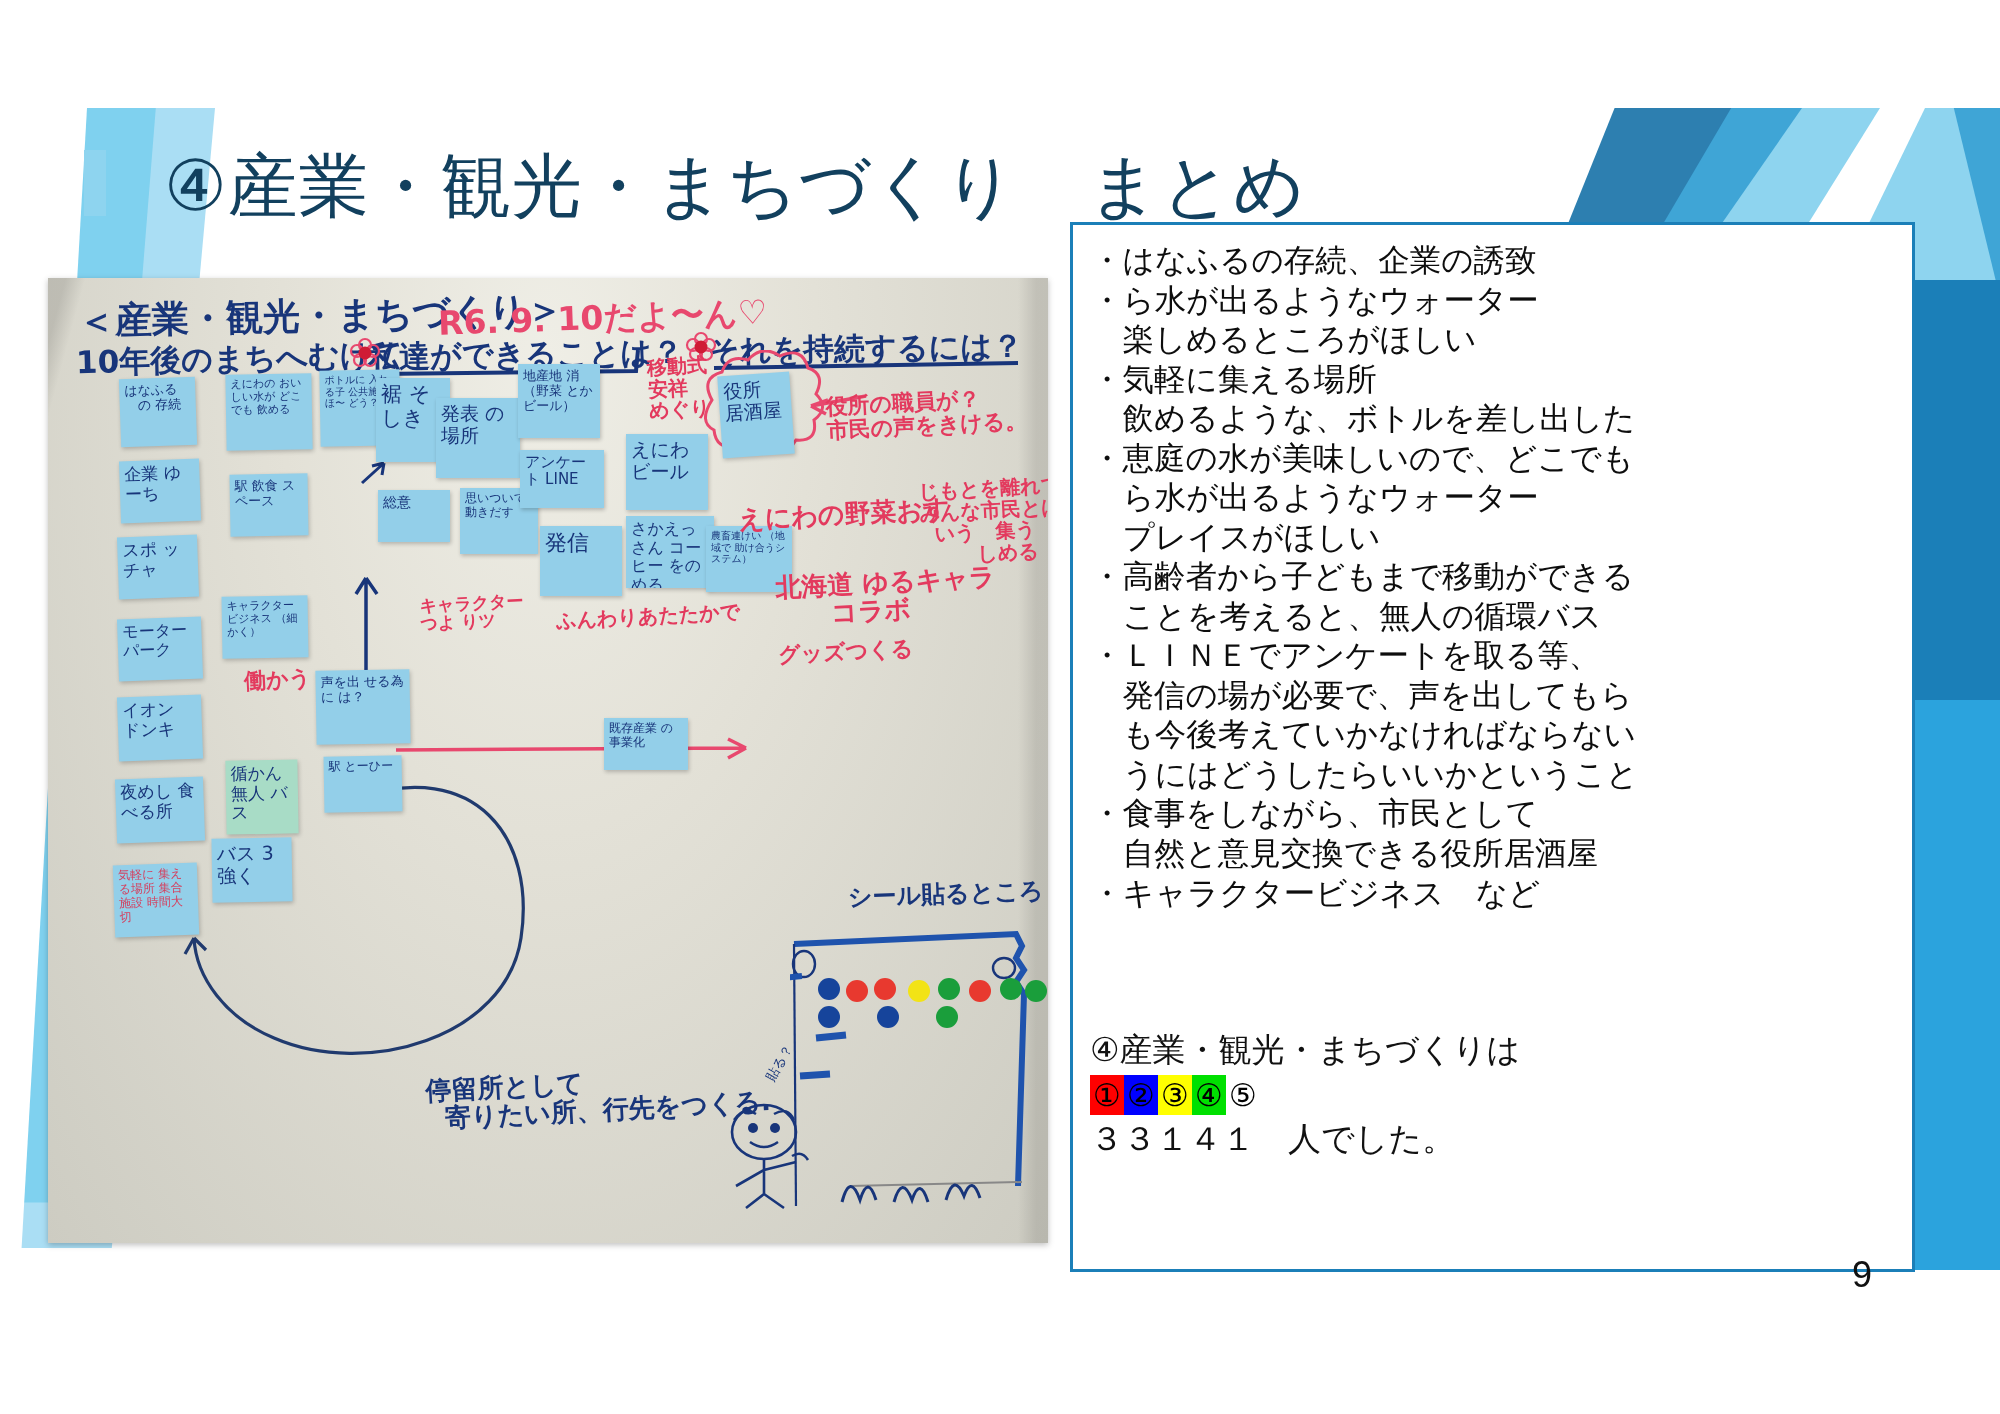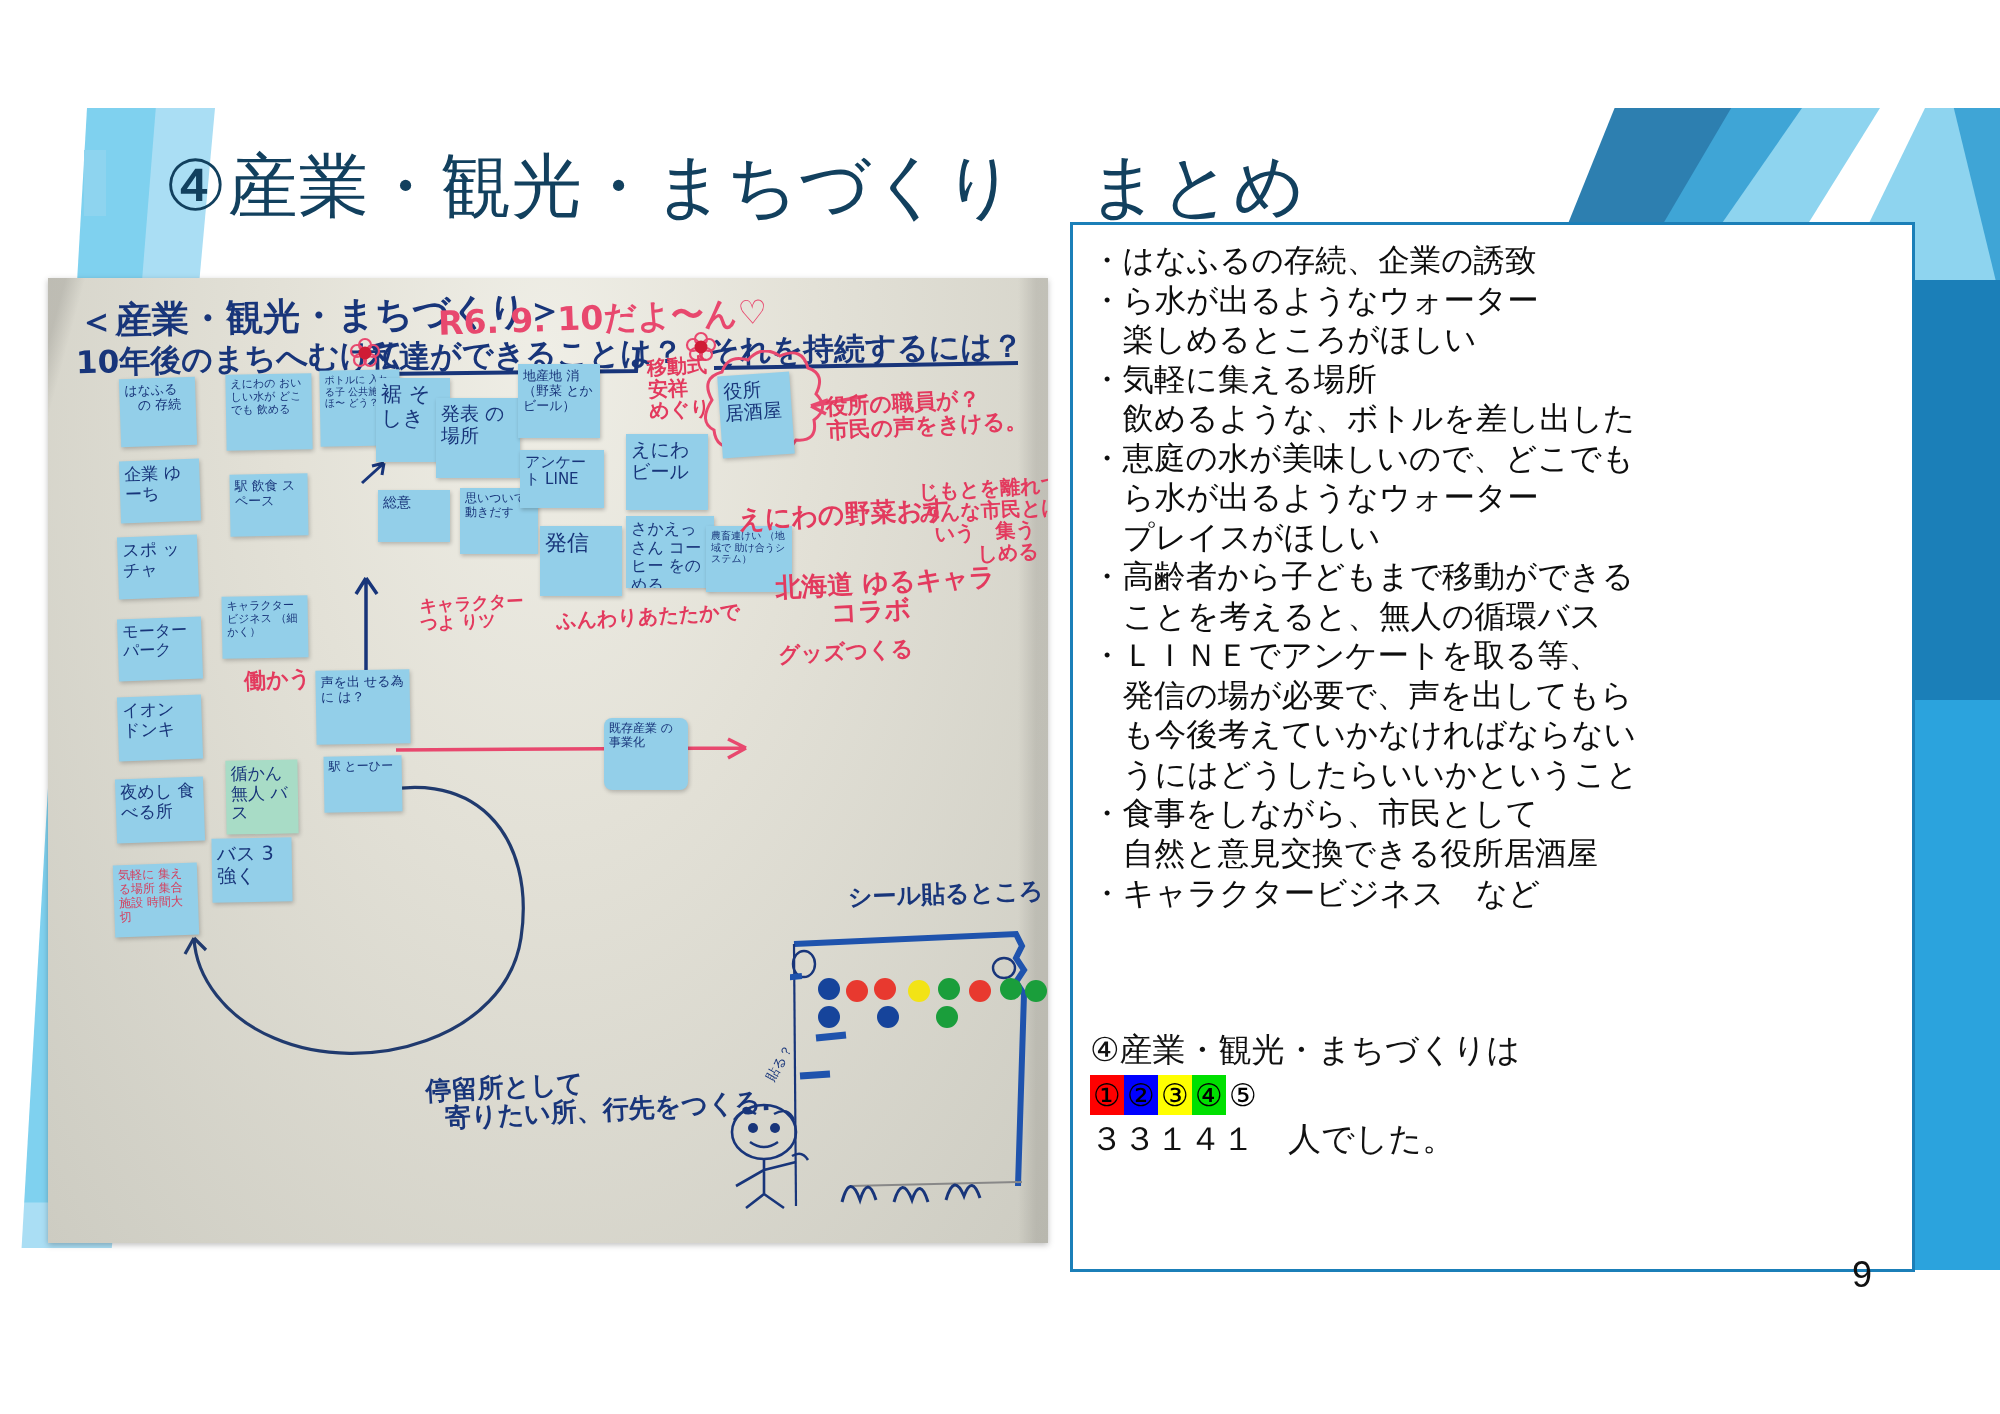--- a/index.html
+++ b/index.html
@@ -250,21 +250,21 @@
         <div class="note" style="left: 578px; top: 156px; width: 82px; height: 76px; font-size: 19px; transform: rotate(0deg);">えにわ
 ビール</div>
         <div class="note" style="left: 578px; top: 238px; width: 88px; height: 72px; font-size: 16px; transform: rotate(0deg);">さかえっさん
 コーヒー
 をのめる</div>
         <div class="note" style="left: 658px; top: 248px; width: 86px; height: 66px; font-size: 10px; transform: rotate(0deg);">農畜連けい
 （地域で
 助け合うシステム）</div>
         <div class="note" style="left: 672px; top: 96px; width: 72px; height: 82px; font-size: 19px; transform: rotate(-4deg);">役所
 居酒屋</div>
-        <div class="note" style="left: 556px; top: 440px; width: 84px; height: 72px; font-size: 12px; transform: rotate(0deg); border-radius: 8px;">既存産業
+        <div class="note" style="left: 556px; top: 440px; width: 84px; height: 52px; font-size: 12px; transform: rotate(0deg);">既存産業
 の事業化</div>
       </div>
     <div id="rednotes">
         <div class="hw hw-red2" style="left: 600px; top: 78px; font-size: 20px; font-weight: bold; transform: rotate(-3deg);">移動式
 安祥
 めぐり</div>
         <div class="hw hw-red2" style="left: 690px; top: 222px; font-size: 26px; font-weight: bold; transform: rotate(-3deg);">えにわの野菜おす</div>
         <div class="hw hw-red2" style="left: 728px; top: 290px; font-size: 26px; font-weight: bold; transform: rotate(-3deg);">北海道 ゆるキャラ
       コラボ</div>
         <div class="hw hw-red2" style="left: 372px; top: 316px; font-size: 17px; font-weight: bold; transform: rotate(-3deg);">キャラクター

